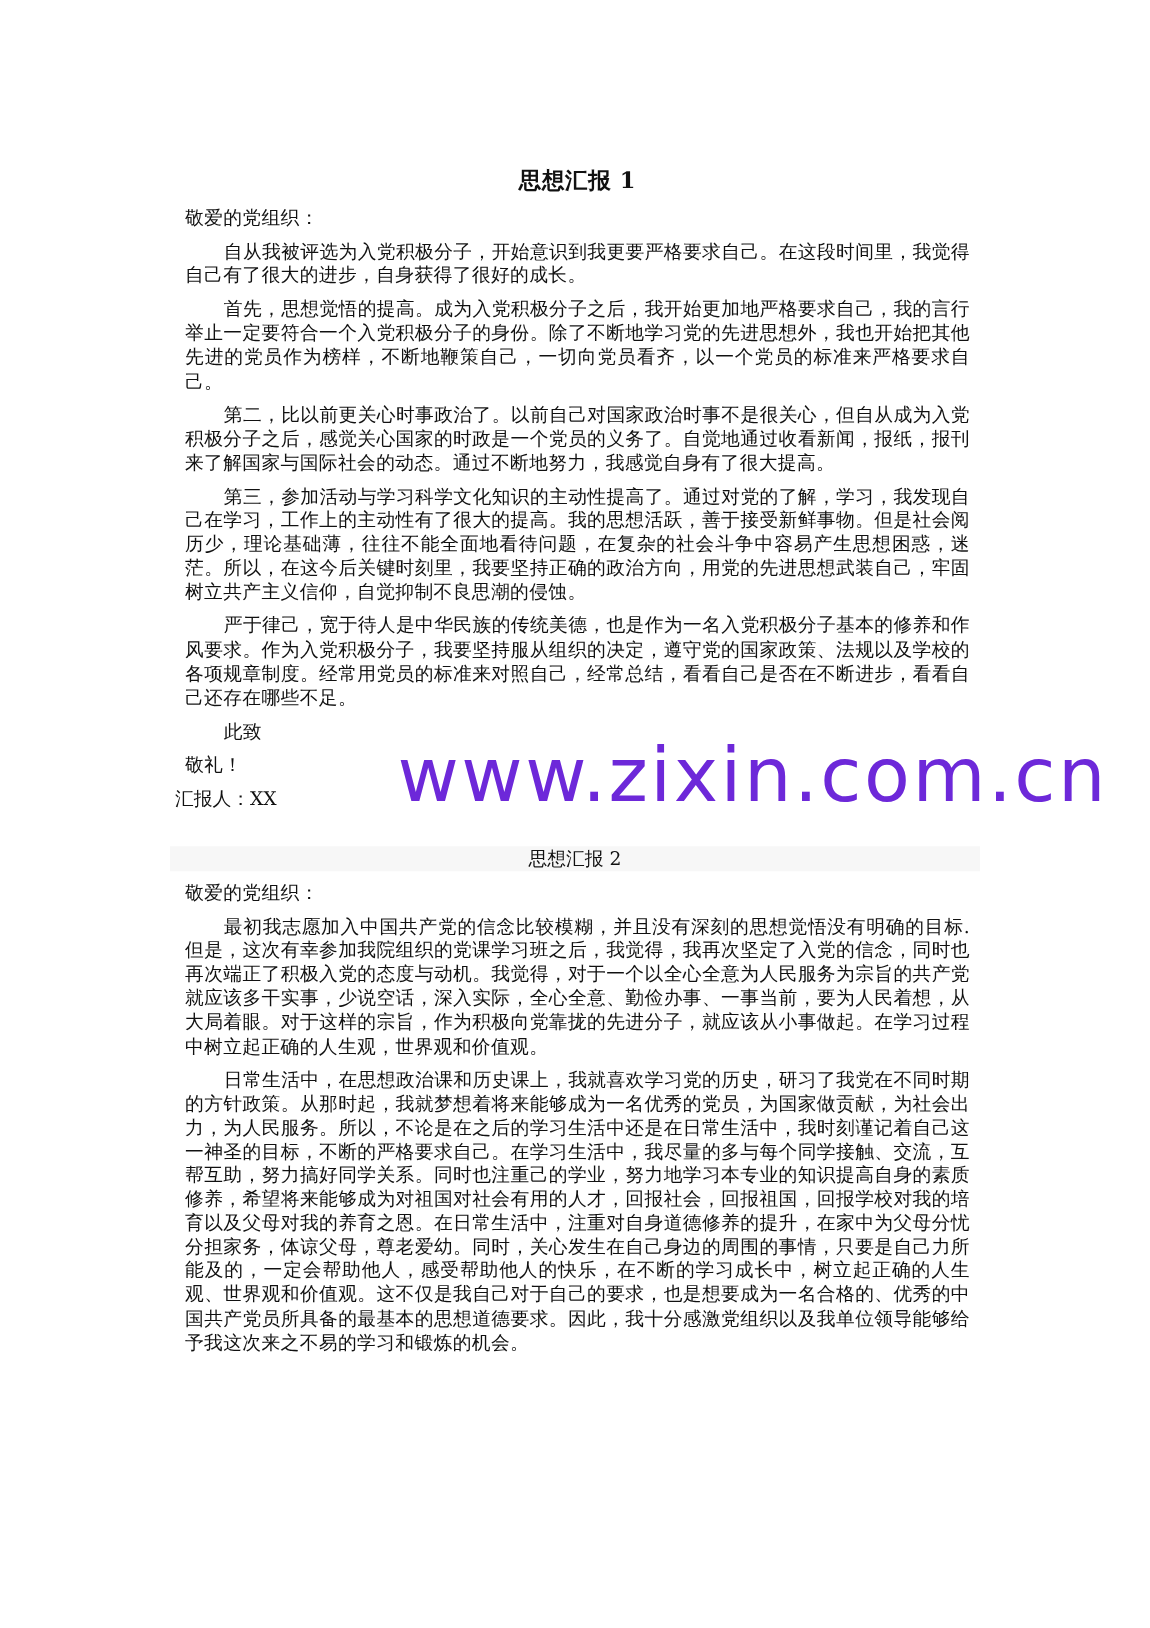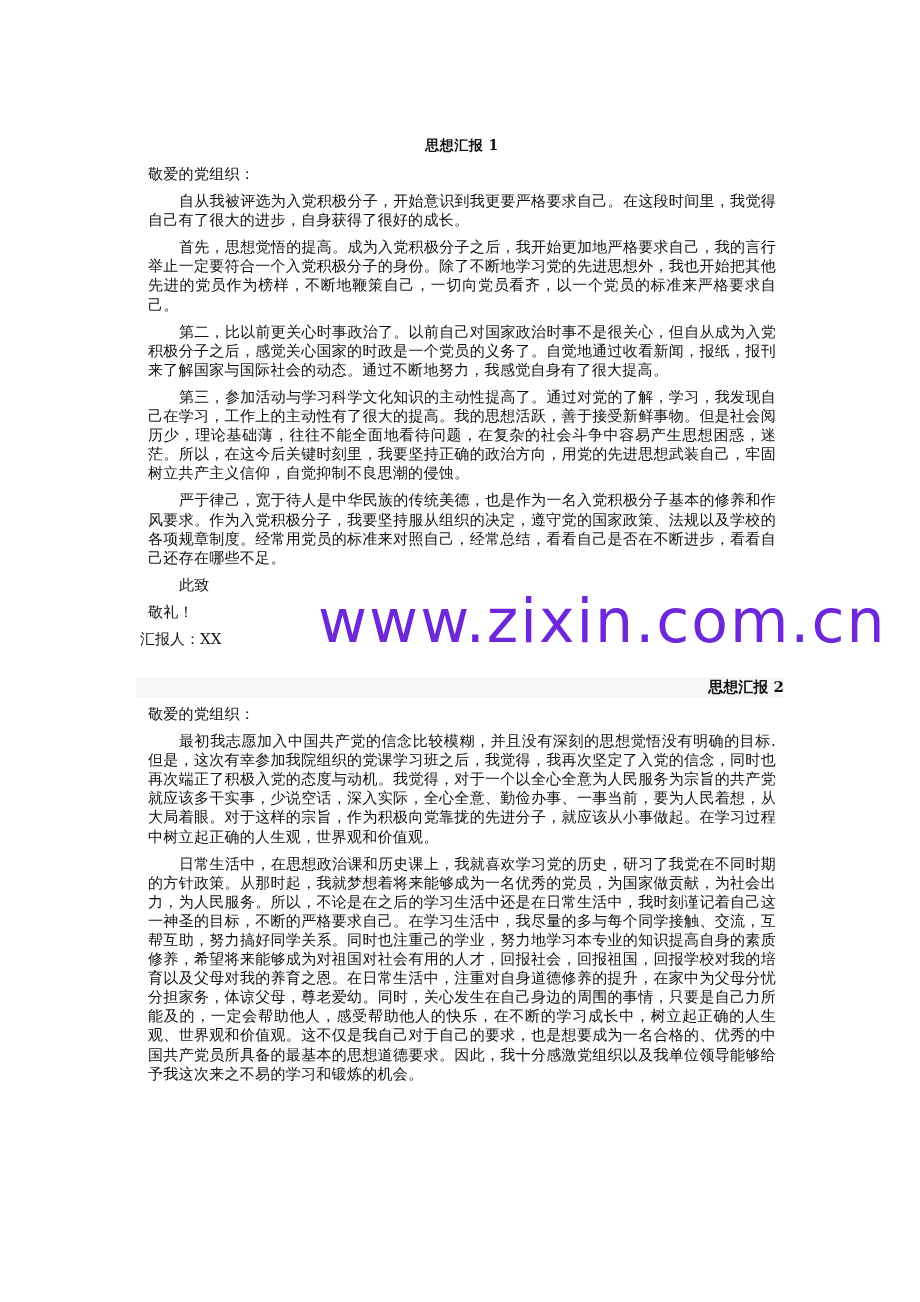--- a/index.html
+++ b/index.html
@@ -5,36 +5,36 @@
   html, body { margin: 0; padding: 0; background: #ffffff; }
   body {
     width: 920px; height: 1302px; position: relative; overflow: hidden;
     font-family: "DejaVu Serif", "Liberation Serif", serif;
     color: #111111;
   }
   .page {
     position: absolute; left: 140px; top: 133px; width: 644px;
   }
   .title1 {
-    text-align: center; font-weight: bold; font-size: 14px;
+    text-align: center; font-weight: bold; font-size: 18px;
     line-height: 24px; height: 24px; letter-spacing: 0.5px;
   }
   .p {
     font-size: 15px; line-height: 19.1px; margin: 8px;
     text-align: justify; letter-spacing: 0.3px;
   }
   .indent { text-indent: 31px; }
   .sign {
     text-align: left; font-size: 15px; line-height: 19px;
     padding-right: 26px; margin-top: 5px;
   }
   .band {
     margin-top: 28px; margin-left: -4px; width: 648px;
     background: #f7f7f7; height: 20px; line-height: 20px;
-    text-align: right; font-weight: bold; font-size: 15px;
+    text-align: center; font-weight: normal; font-size: 15px;
   }
   .watermark {
     position: absolute; left: 318px; top: 586px;
     font-family: "DejaVu Sans", "Liberation Sans", sans-serif;
     font-size: 60px; color: #6d28d9; letter-spacing: 2px;
     pointer-events: none; z-index: 0; white-space: nowrap;
   }
   .page { z-index: 1; }
 </style>
 </head>

